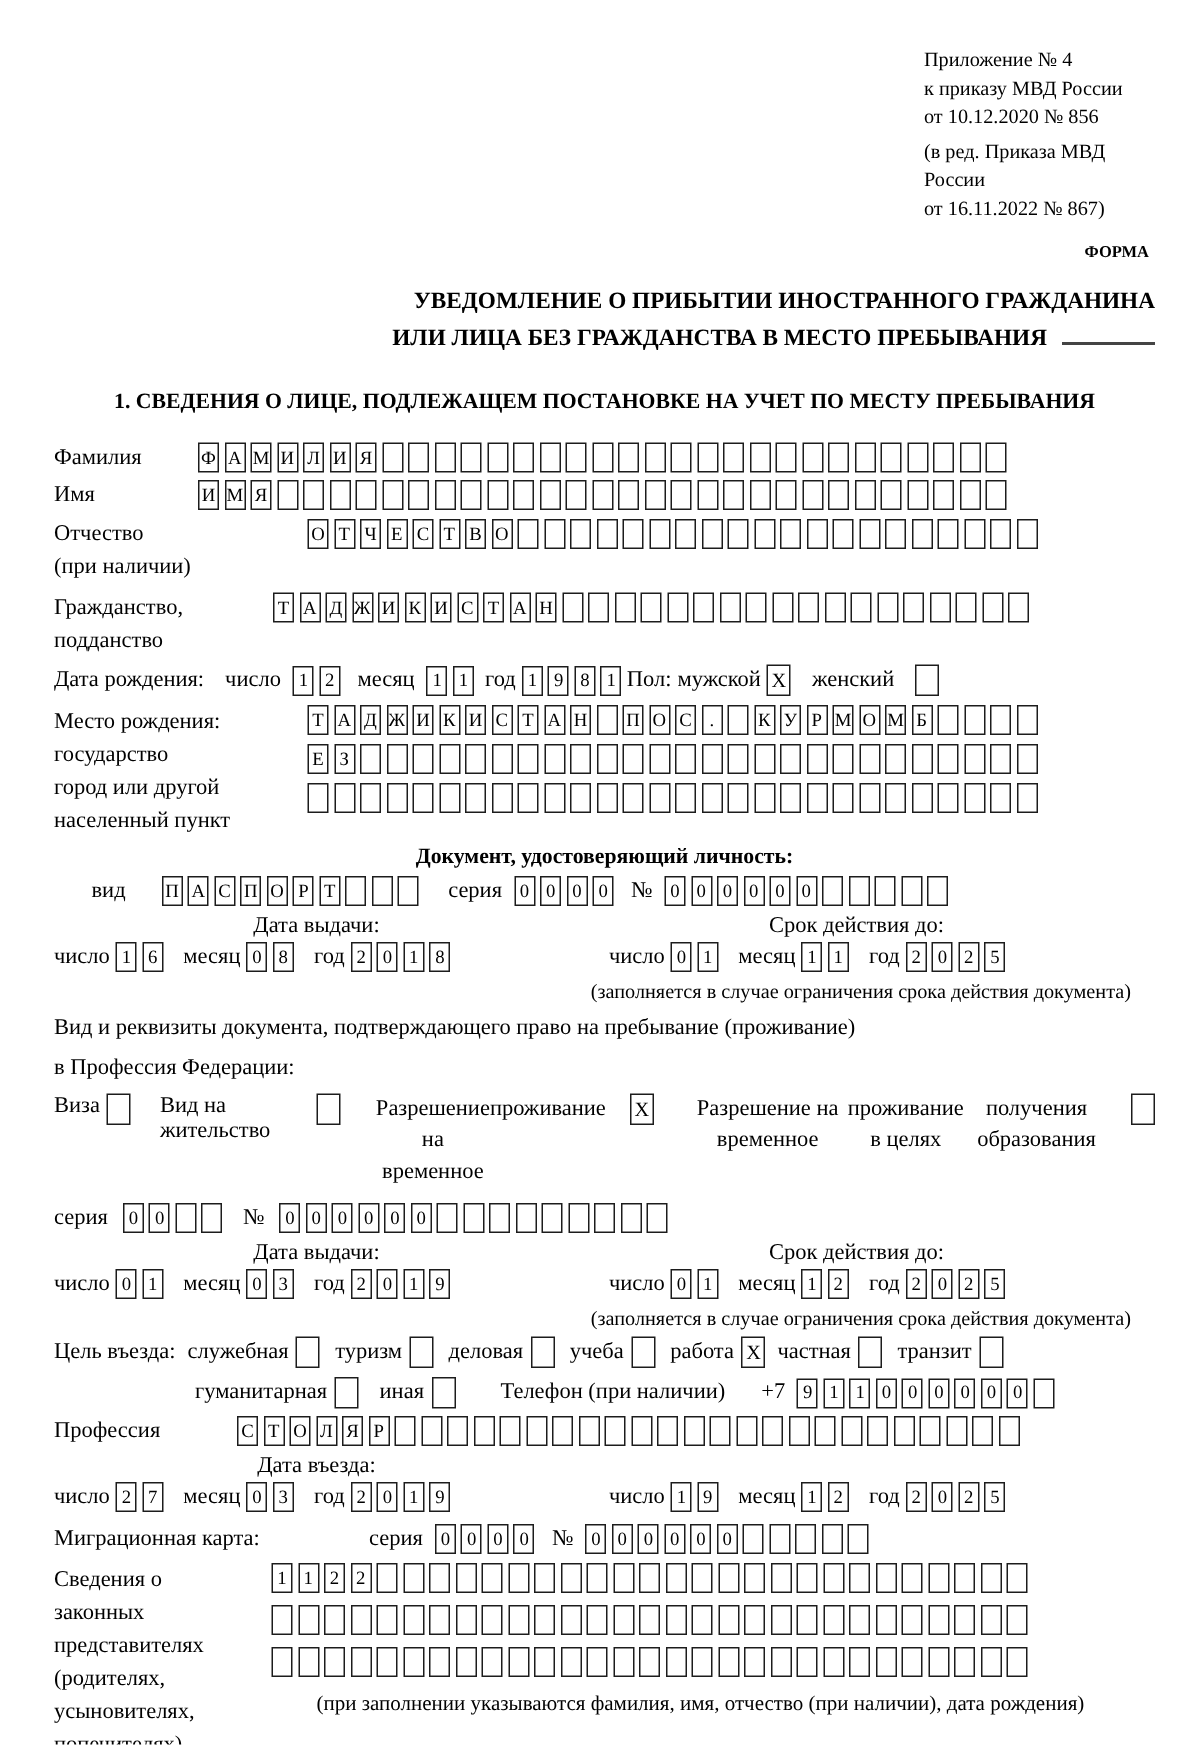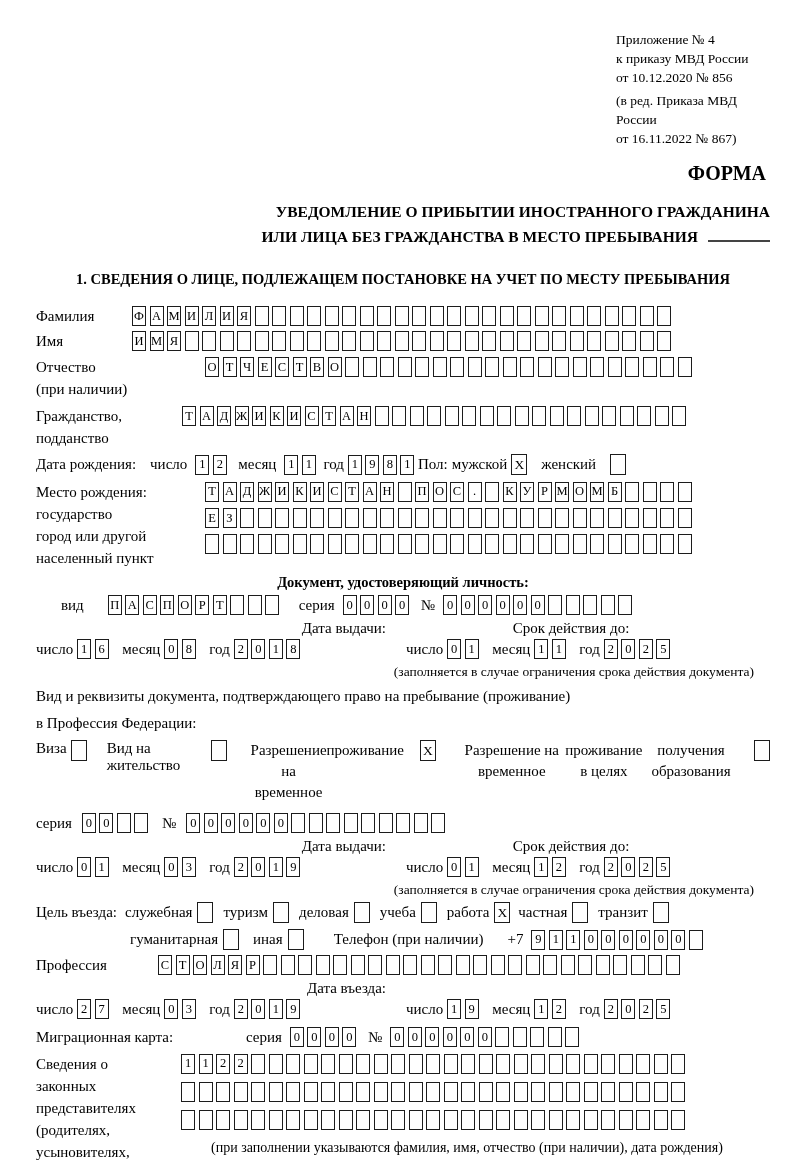--- a/index.html
+++ b/index.html
@@ -3,21 +3,21 @@
 <meta charset="utf-8">
 <style>
   * { box-sizing: border-box; }
   html,body { margin:0; padding:0; background:#fff; color:#000;
     font-family:"Liberation Serif","DejaVu Serif",serif; }
   .page { width:800px; height:1163px; padding:30px 30px 10px 36px; position:relative; overflow:hidden; }
 
   
   .annex { margin-left:580px; font-size:13.5px; line-height:19px; }
   .annex2 { margin-left:580px; font-size:13.5px; line-height:19px; margin-top:4px; }
-  .forma { text-align:right; font-weight:bold; font-size:20px; margin-top:14px; padding-right:4px; }
+  .forma { text-align:right; font-weight:bold; font-size:11px; margin-top:14px; padding-right:4px; }
 
   .title { text-align:right; font-weight:bold; font-size:15.5px; line-height:25px; margin-top:14px; }
   .blank-line { display:inline-block; width:62px; border-bottom:2.5px solid #444; height:14px; margin-left:10px; }
   .section-heading { text-align:center; font-weight:bold; font-size:14.5px; margin-top:22px; margin-bottom:18px; }
 
   
   .cells { display:inline-flex; flex:none; }
   .cell { display:inline-flex; width:14px; height:20px; border:1.5px solid #1c1c1c; margin-right:3.5px;
     align-items:center; justify-content:center; font-size:12.5px; flex:none; background:#fff; }
   .box { display:inline-flex; width:16px; height:21px; border:1.5px solid #1c1c1c;
@@ -26,21 +26,21 @@
   .lbl { font-size:15px; }
   .frow { display:flex; align-items:flex-start; margin-bottom:5px; }
   .lblcol { flex:none; }
   .lblcol div { font-size:15px; line-height:22px; }
   .row-mid { display:flex; align-items:center; }
 
   .dg { display:flex; align-items:center; white-space:nowrap; }
   .dg .lbl { margin-right:4px; }
   .dg .cells { margin-right:10px; }
   .date-heads { display:flex; font-size:15px; margin-top:2px; }
-  .date-heads .h1 { width:350px; text-align:right; }
+  .date-heads .h1 { width:350px; text-align:center; }
   .date-heads .h2 { width:330px; text-align:center; margin-left:20px; }
   .note-right { text-align:right; font-size:13.5px; padding-right:16px; margin-top:2px; margin-bottom:4px; }
 
   .plain { font-size:15px; line-height:25px; }
   .opt { display:inline-flex; align-items:center; }
   .opt .lbl { margin-right:5px; }
   .optcol { display:inline-flex; flex-direction:row; text-align:center; font-size:15px; line-height:21px; }
   .cb-row { display:flex; align-items:flex-start; margin-top:4px; margin-bottom:10px; }
 
   .gap4{width:4px;flex:none}.gap8{width:8px;flex:none}.gap10{width:10px;flex:none}

